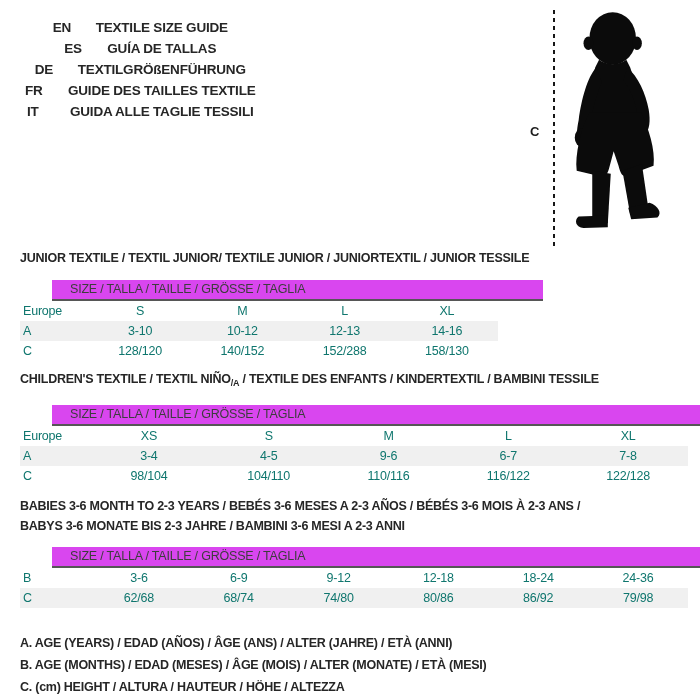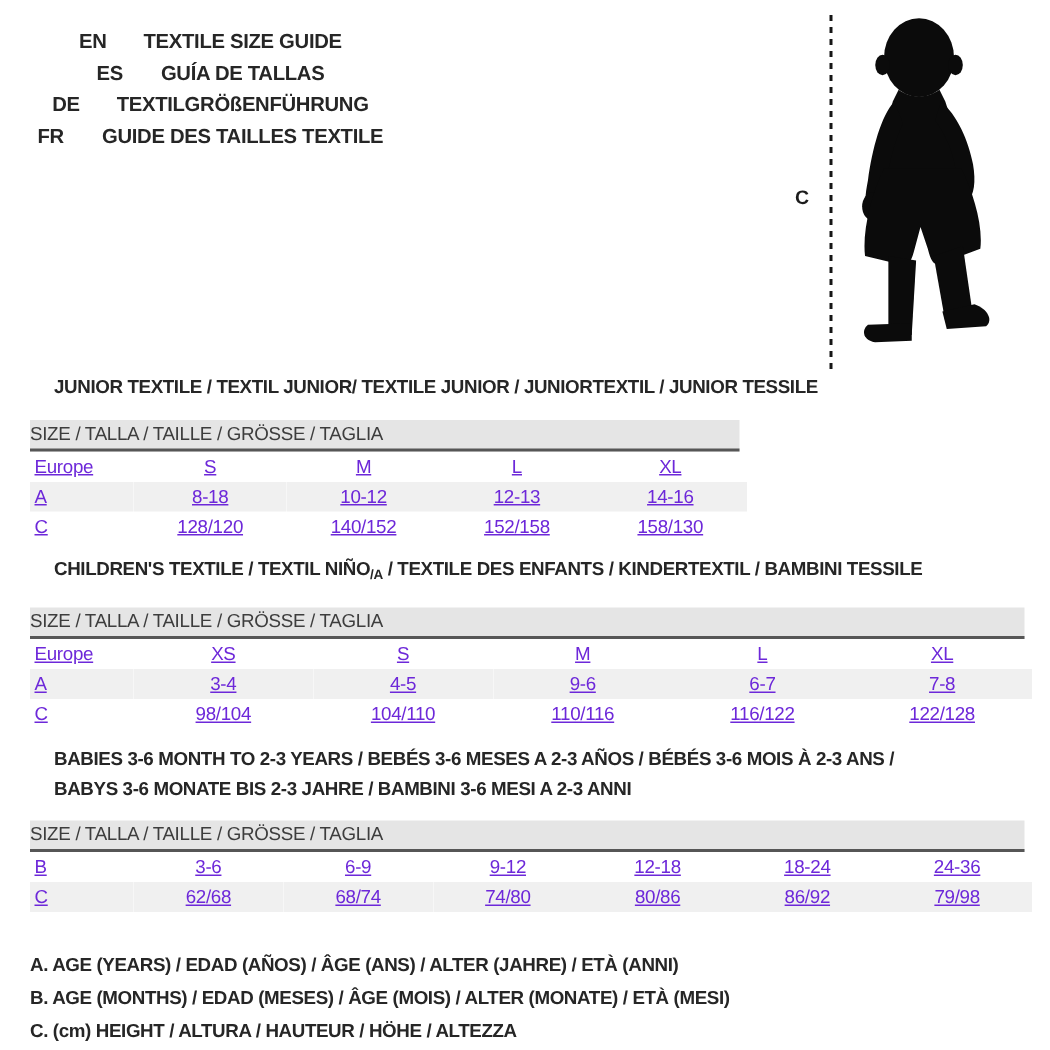--- a/index.html
+++ b/index.html
@@ -14,32 +14,32 @@
   
   .dash-line{position:absolute;left:553px;top:10px;width:2px;height:236px;
              background:repeating-linear-gradient(#161616 0 4px,transparent 4px 8px);}
   .measure-c{position:absolute;left:530px;top:124px;font-weight:bold;font-size:13px;color:#1c1c1c;}
   .silhouette{position:absolute;left:566px;top:11px;}
 
   
   .content{position:absolute;left:20px;top:250px;width:668px;}
   .section{margin:0 0 10px 0;}
   .section-title{font-weight:bold;font-size:12.5px;letter-spacing:-0.25px;line-height:16px;
-                 margin:0 0 14px 16px;color:#262626;white-space:nowrap;}
+                 margin:0 0 14px 0;color:#262626;white-space:nowrap;}
   .section-babies .section-title{line-height:20px;margin-bottom:11px;white-space:normal;}
   .sub{font-size:9px;vertical-align:-3px;}
-  .size-bar{height:19px;line-height:19px;background:#e5e5e5;border-bottom:2px solid #565656;
-            font-size:12.5px;padding-left:0;color:#3d3d3d;letter-spacing:-0.2px;}
+  .size-bar{height:19px;line-height:19px;background:#d946ef;border-bottom:2px solid #565656;
+            font-size:12.5px;padding-left:18px;color:#3d3d3d;letter-spacing:-0.2px;margin-left:32px;}
   .w1 .size-bar{width:473px;}
   .w2 .size-bar{width:663px;}
   table{border-collapse:collapse;table-layout:fixed;}
   .t1{width:478px;}
   .t2,.t3{width:668px;}
-  td{font-size:12.5px;height:20px;padding:0;text-align:center;letter-spacing:-0.2px;color:#6d28d9;
-     overflow:hidden;white-space:nowrap;text-decoration:underline;}
+  td{font-size:12.5px;height:20px;padding:0;text-align:center;letter-spacing:-0.2px;color:#0f766e;
+     overflow:hidden;white-space:nowrap;}
   td.lbl{text-align:left;padding-left:3px;width:66px;}
   tr.alt{background:#f0f0f0;}
 
   .footnotes{margin-top:24px;font-weight:bold;font-size:12.5px;line-height:22px;
              letter-spacing:-0.25px;color:#262626;}
 </style>
 </head>
 <body>
 
 <div class="page">
@@ -53,20 +53,24 @@
       <span class="lang-code">ES</span>
       <span>GUÍA DE TALLAS</span>
     </div>
     <div class="lang-row">
       <span class="lang-code">DE</span>
       <span>TEXTILGRÖßENFÜHRUNG</span>
     </div>
     <div class="lang-row">
       <span class="lang-code">FR</span>
       <span>GUIDE DES TAILLES TEXTILE</span>
+    </div>
+    <div class="lang-row">
+      <span class="lang-code">IT</span>
+      <span>GUIDA ALLE TAGLIE TESSILI</span>
     </div>
   </div>
 
   <span class="measure-c">C</span>
   <div class="dash-line"></div>
   <svg class="silhouette" width="107" height="229" viewBox="0 0 110 235" xmlns="http://www.w3.org/2000/svg">
     <g fill="#0b0b0b">
       <ellipse cx="48" cy="28" rx="24" ry="27"></ellipse>
       <ellipse cx="23" cy="33" rx="5" ry="7"></ellipse>
       <ellipse cx="73" cy="33" rx="5" ry="7"></ellipse>
@@ -91,30 +95,30 @@
         <tbody>
             <tr>
           <td class="lbl">Europe</td>
           <td>S</td>
           <td>M</td>
           <td>L</td>
           <td>XL</td>
         </tr>
         <tr class="alt">
           <td class="lbl">A</td>
-          <td>8-18</td>
+          <td>3-10</td>
           <td>10-12</td>
           <td>12-13</td>
           <td>14-16</td>
         </tr>
         <tr>
           <td class="lbl">C</td>
           <td>128/120</td>
           <td>140/152</td>
-          <td>152/158</td>
+          <td>152/288</td>
           <td>158/130</td>
         </tr>
       </tbody>
         </table>
     </div>
 
     <div class="section w2">
       <h2 class="section-title"><span>CHILDREN'S TEXTILE / TEXTIL NIÑO</span><span class="sub">/A</span><span> / TEXTILE DES ENFANTS / KINDERTEXTIL / BAMBINI TESSILE</span></h2>
       <div class="size-bar">SIZE / TALLA / TAILLE / GRÖSSE / TAGLIA</div>
       <table class="t2">

